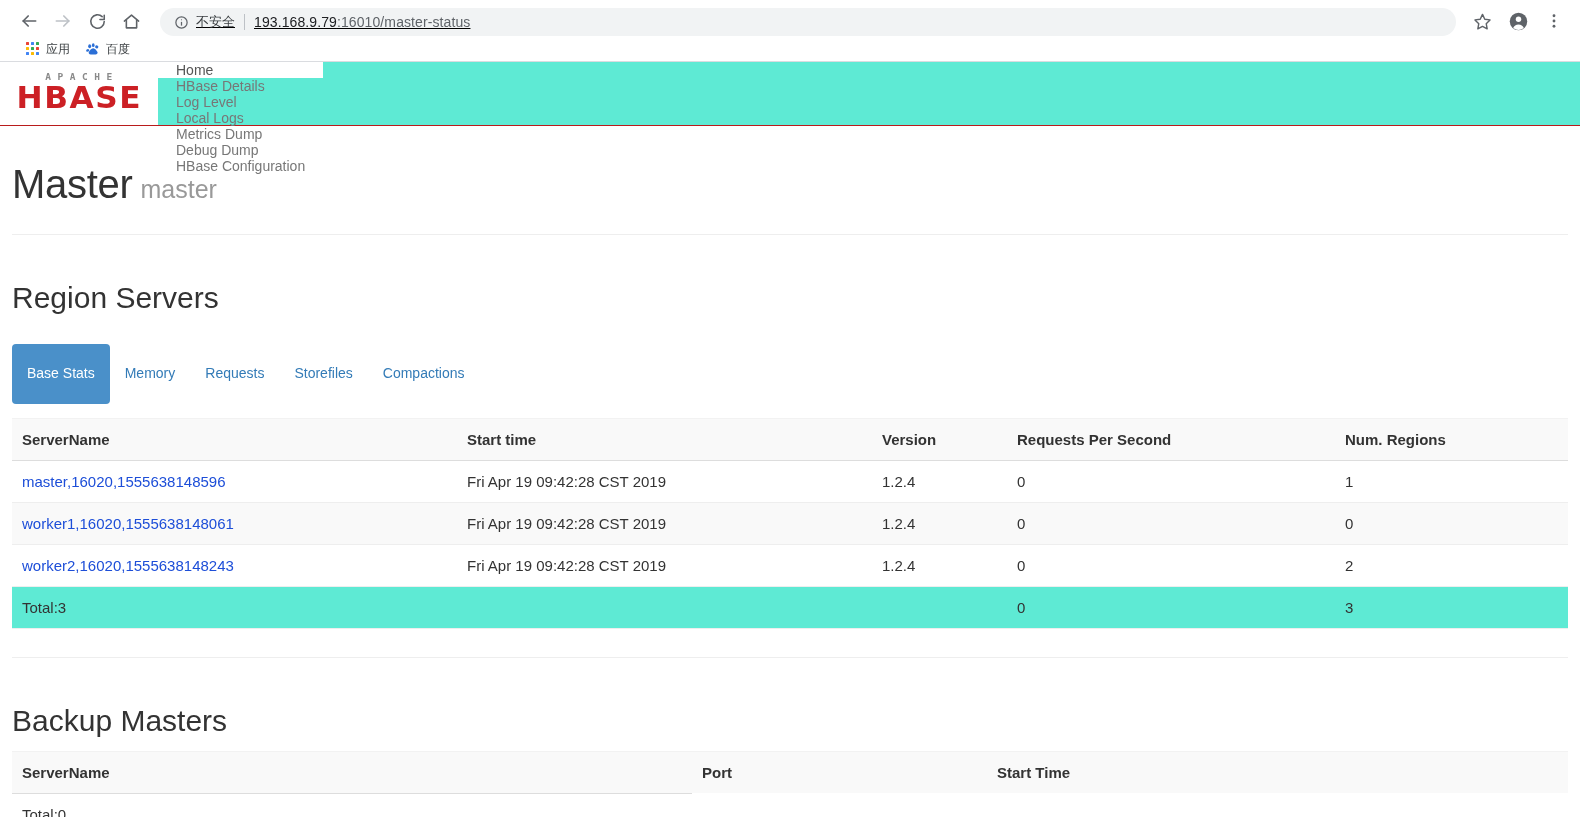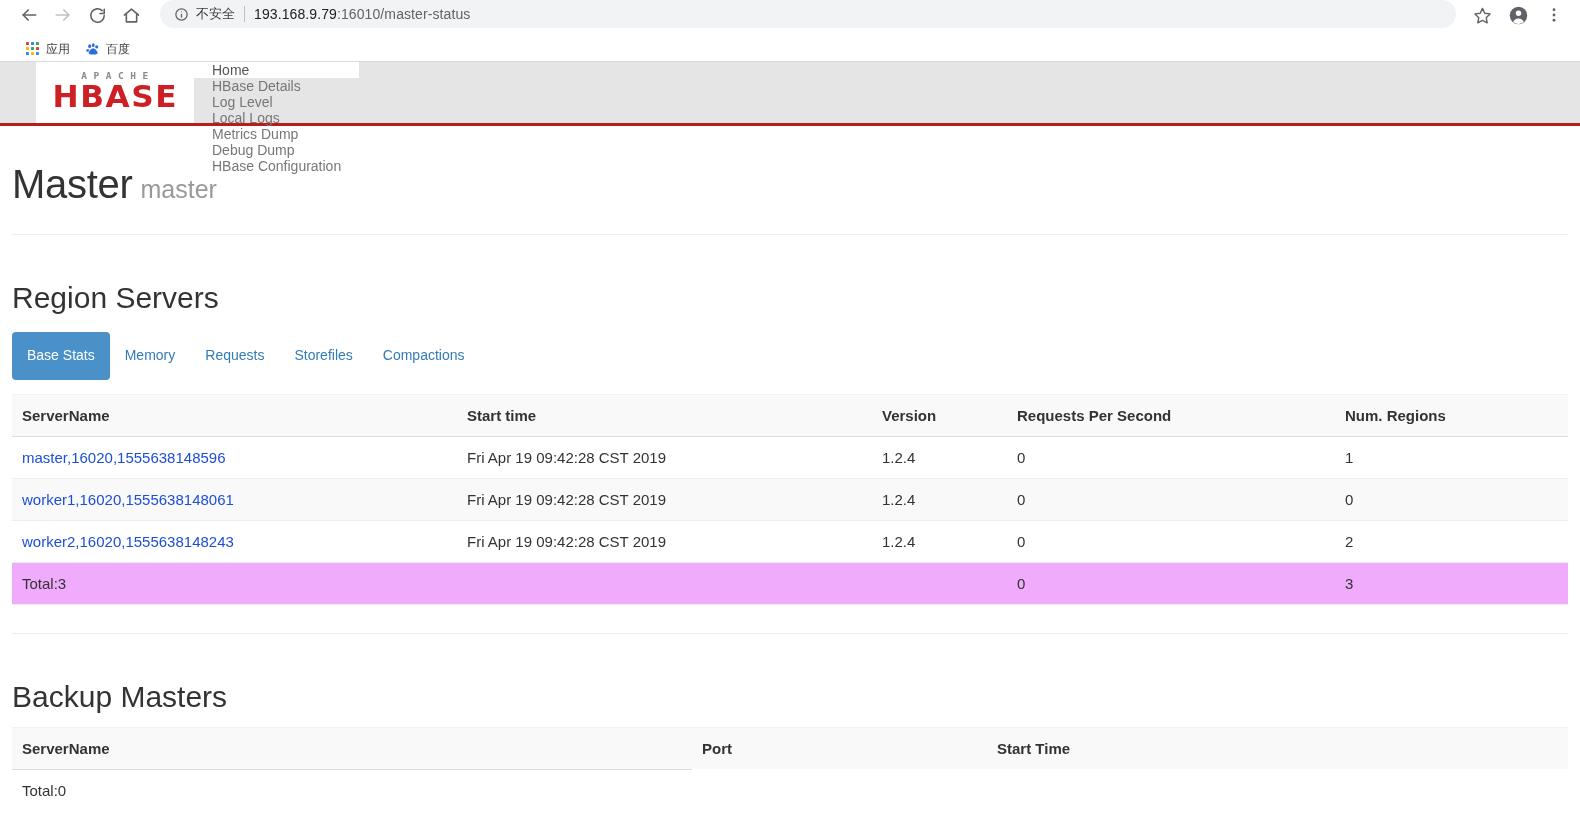--- a/index.html
+++ b/index.html
@@ -15,22 +15,23 @@
   .browser-chrome {
     width: 100%;
     background: #ffffff;
     border-bottom: 1px solid #dadce0;
     height: 62px;
     position: relative;
   }
   .toolbar {
     height: 36px;
     display: flex;
-    align-items: flex-start;
+    align-items: flex-end;
     padding: 0 8px;
+    text-decoration: underline;
   }
   .nav-btn {
     width: 30px; height: 30px;
     display: flex; align-items: center; justify-content: center;
     margin-right: 4px;
     color: #5f6368;
     flex: 0 0 auto;
   }
   .nav-btn svg { display: block; }
   .nav-btn.back   { margin-left: 6px; }
@@ -83,25 +84,24 @@
     grid-template-rows: repeat(3, 3px);
     gap: 2px;
     flex: 0 0 auto;
   }
   .apps-grid i { display: block; width: 3px; height: 3px; border-radius: 0.5px; }
   .baidu-icon { width: 14px; height: 14px; flex: 0 0 auto; }
 
   
   .hbase-navbar {
     height: 64px;
-    background: #e5e5e5;
-    border-bottom: 3px solid #b91c1c;
+    background: #5eead4;
+    border-bottom: 1px solid #b91c1c;
     display: flex;
     align-items: stretch;
-    padding-left: 36px;
   }
   .brand {
     width: 158px;
     display: flex;
     align-items: center;
     justify-content: center;
     background: #ffffff;
     flex: 0 0 auto;
     padding-bottom: 2px;
   }
@@ -160,26 +160,27 @@
     font-size: 30px;
     font-weight: 400;
     color: #333333;
     margin: 46px 0 0 0;
     line-height: 1.1;
   }
 
   .tabs { display: flex; align-items: flex-start; margin-top: 18px; padding-left: 0; }
   .tab {
     font-size: 14px;
-    padding: 14px 15px;
+    padding: 20px 15px;
     color: #337bb7;
     text-decoration: none;
     line-height: 1.4;
     border-radius: 4px;
     white-space: nowrap;
+    margin-top: 12px;
   }
   .tab.active { background: #4a90c9; color: #ffffff; }
 
   table.data-table {
     width: 100%;
     border-collapse: collapse;
     margin-top: 14px;
     table-layout: fixed;
   }
   table.data-table th {
@@ -195,21 +196,21 @@
   table.data-table td {
     font-size: 15px;
     color: #333333;
     padding: 12px 10px;
     border-bottom: 1px solid #eeeeee;
     overflow: hidden;
     text-overflow: ellipsis;
     white-space: nowrap;
   }
   table.data-table tbody tr:nth-child(even) { background: #f9f9f9; }
-  table.data-table tbody tr.total-row { background: #f0abfc; }
+  table.data-table tbody tr.total-row { background: #5eead4; }
   table.data-table a { color: #1d4ed8; text-decoration: none; }
 
   
   .rs-c1 { width: 445px; }
   .rs-c2 { width: 415px; }
   .rs-c3 { width: 135px; }
   .rs-c4 { width: 328px; }
   .rs-c5 { width: auto; }
 
   

